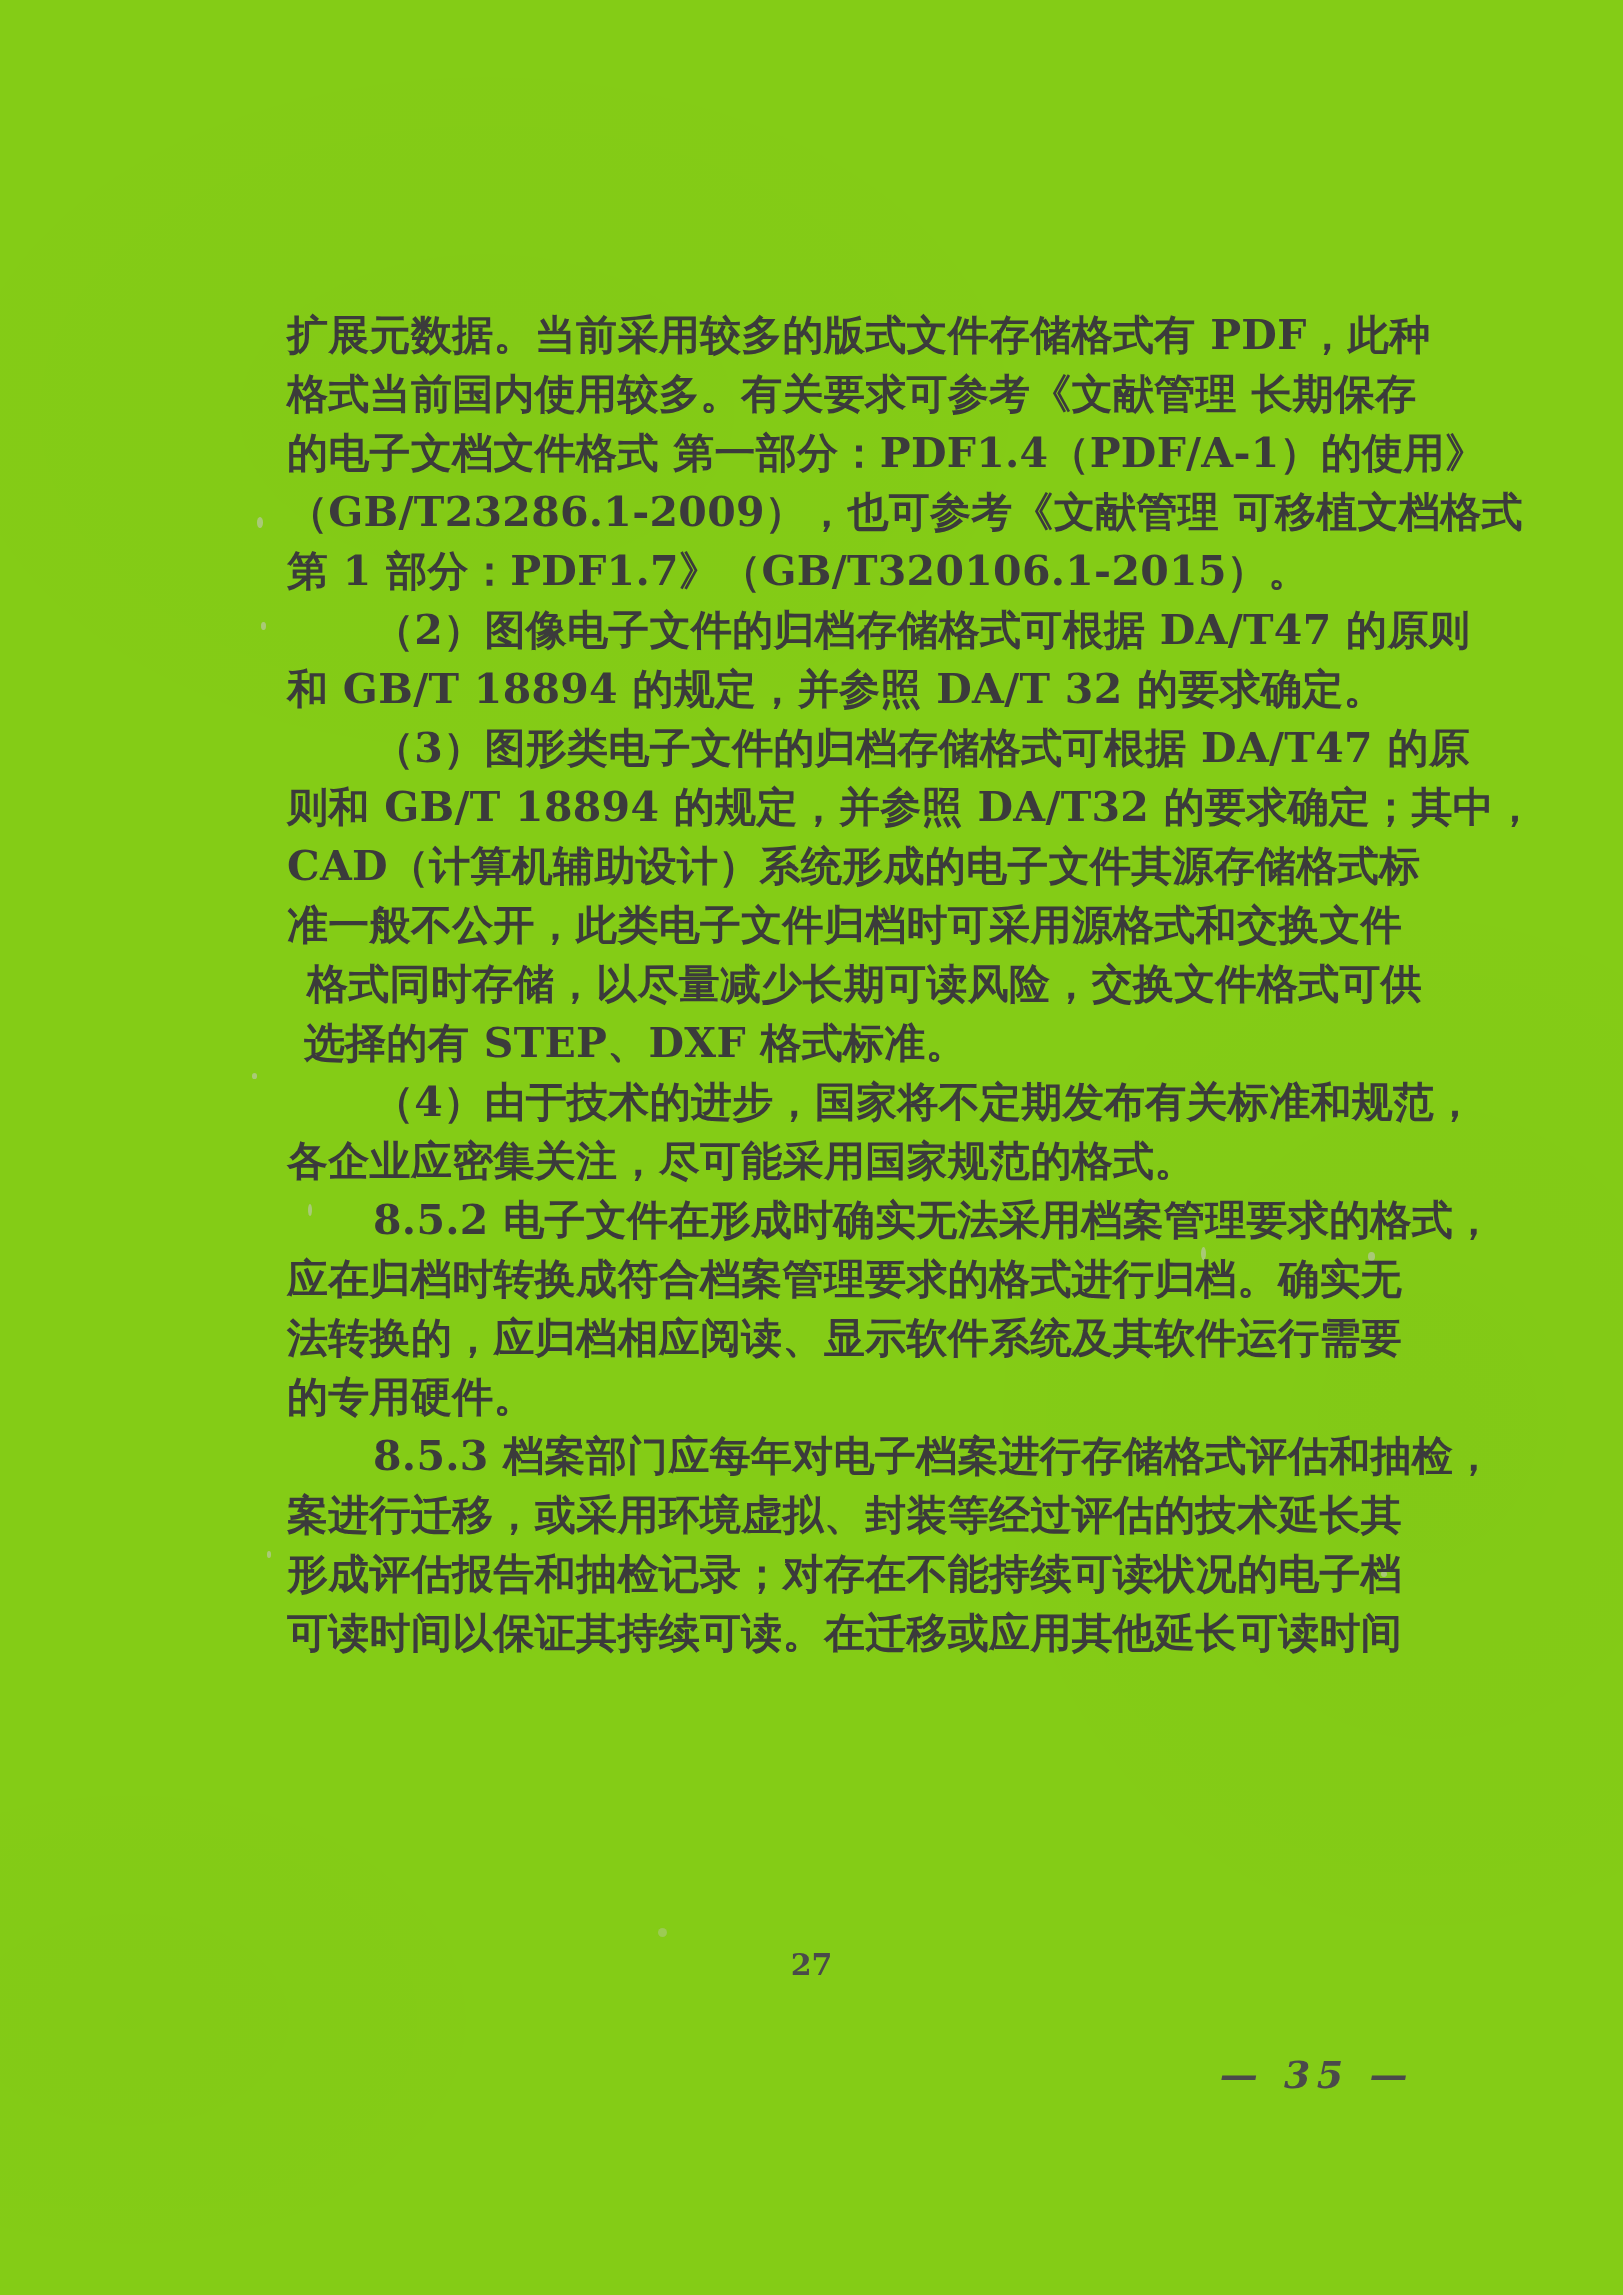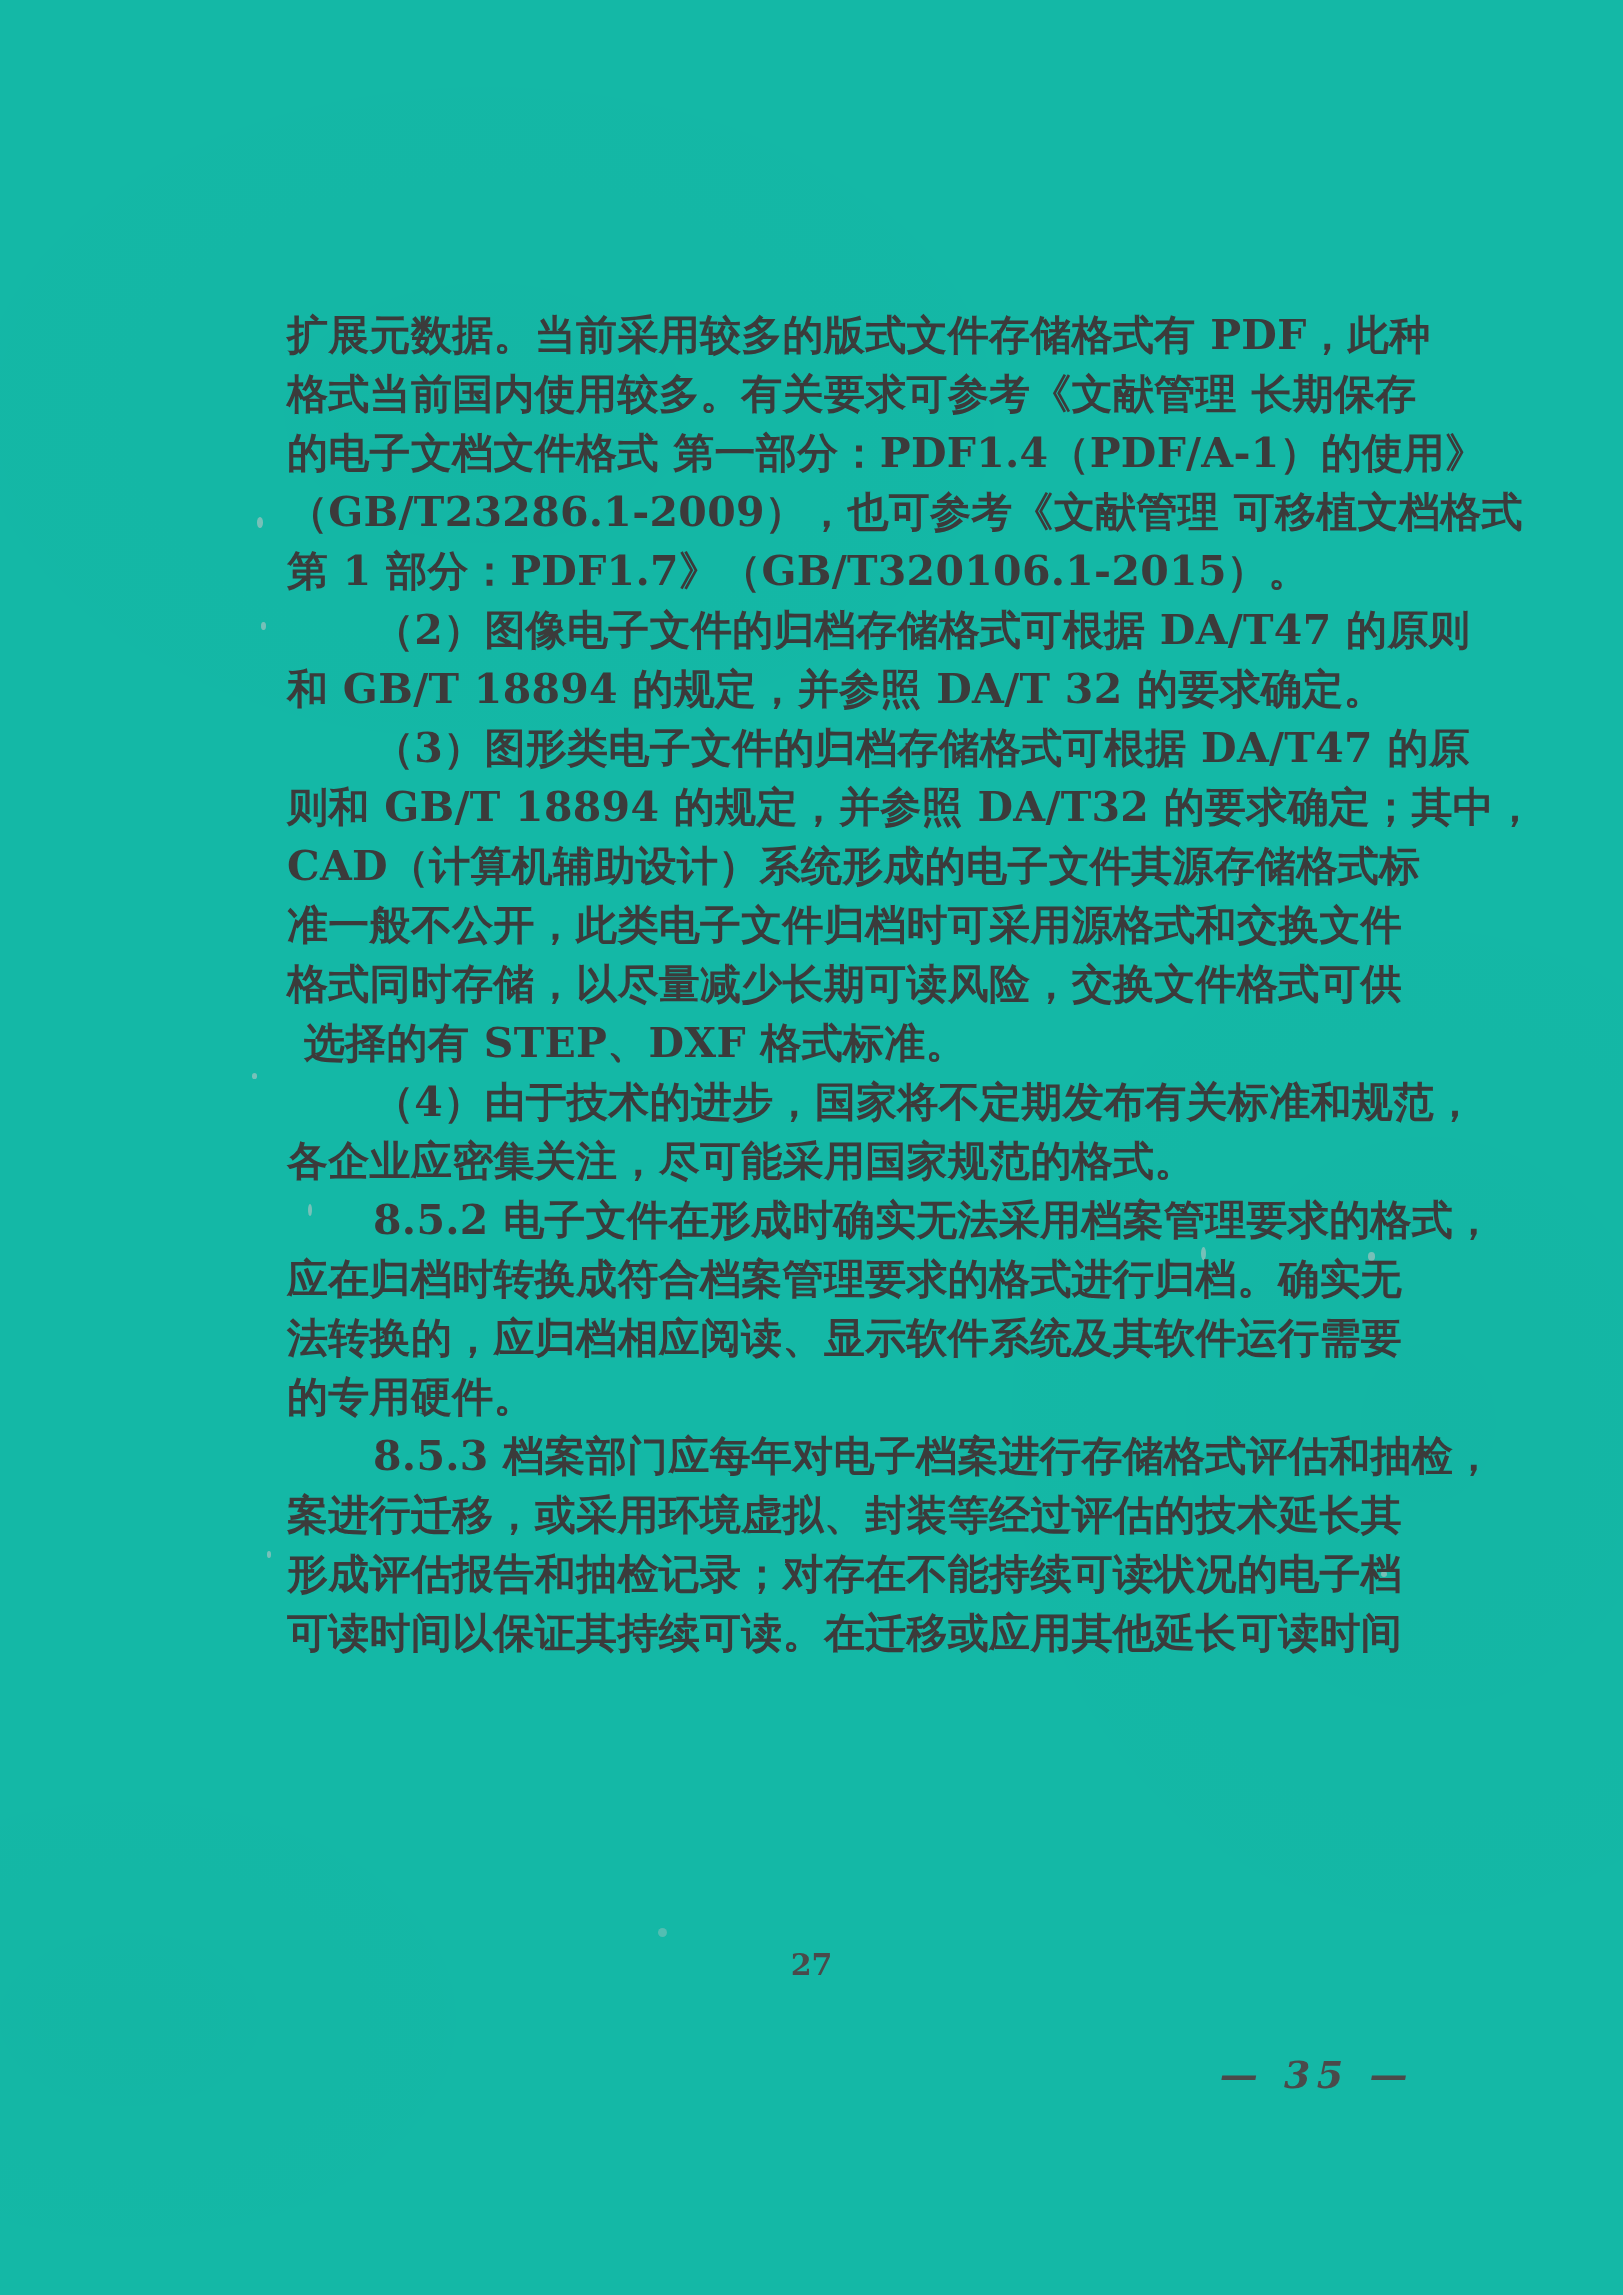--- a/index.html
+++ b/index.html
@@ -73,21 +73,21 @@
     font-weight: 600;
     color: #4a4a4a;
     letter-spacing: 6.5px;
     font-family: "DejaVu Serif", "Liberation Serif", serif;
     font-style: italic;
   }
 </style>
 </head>
 <body>
 
-<div class="page" style="background: #14b8a6;">
+<div class="page" style="background: #84cc16;">
 
   <div class="scan-tint"></div>
 
   <div class="speck" style="left:257px;top:517px;width:5.9px;height:10.5px;"></div>
   <div class="speck" style="left:261px;top:622px;width:4.6px;height:7.9px;"></div>
   <div class="speck" style="left:252px;top:1073px;width:5.2px;height:5.9px;"></div>
   <div class="speck" style="left:308px;top:1204px;width:3.9px;height:11.8px;"></div>
   <div class="speck" style="left:1201px;top:1247px;width:4.6px;height:13px;"></div>
   <div class="speck" style="left:1368px;top:1252px;width:7.2px;height:8.5px;"></div>
   <div class="speck" style="left:1237px;top:864px;width:3.9px;height:14.4px;"></div>
@@ -100,21 +100,21 @@
     <div class="line" style="color: rgb(59, 59, 59);">格式当前国内使用较多。有关要求可参考《文献管理 长期保存</div>
     <div class="line" style="color: rgb(59, 59, 59);">的电子文档文件格式  第一部分：PDF1.4（PDF/A-1）的使用》</div>
     <div class="line" style="color: rgb(59, 59, 59);">（GB/T23286.1-2009），也可参考《文献管理 可移植文档格式</div>
     <div class="line" style="color: rgb(59, 59, 59);">第 1 部分：PDF1.7》（GB/T320106.1-2015）。</div>
     <div class="line indent2" style="color: rgb(59, 59, 59);">（2）图像电子文件的归档存储格式可根据 DA/T47 的原则</div>
     <div class="line" style="color: rgb(59, 59, 59);">和 GB/T 18894 的规定，并参照 DA/T 32 的要求确定。</div>
     <div class="line indent2" style="color: rgb(59, 59, 59);">（3）图形类电子文件的归档存储格式可根据 DA/T47 的原</div>
     <div class="line" style="color: rgb(59, 59, 59);">则和 GB/T 18894 的规定，并参照 DA/T32 的要求确定；其中，</div>
     <div class="line" style="color: rgb(59, 59, 59);">CAD（计算机辅助设计）系统形成的电子文件其源存储格式标</div>
     <div class="line" style="color: rgb(59, 59, 59);">准一般不公开，此类电子文件归档时可采用源格式和交换文件</div>
-    <div class="line" style="color: rgb(59, 59, 59);">格式同时存储，以尽量减少长期可读风险，交换文件格式可供</div>
+    <div class="line" style="color: rgb(59, 59, 59); margin-left: 20px;">格式同时存储，以尽量减少长期可读风险，交换文件格式可供</div>
     <div class="line" style="color: rgb(59, 59, 59); margin-left: 17px;">选择的有 STEP、DXF 格式标准。</div>
     <div class="line indent2" style="color: rgb(59, 59, 59);">（4）由于技术的进步，国家将不定期发布有关标准和规范，</div>
     <div class="line" style="color: rgb(59, 59, 59);">各企业应密集关注，尽可能采用国家规范的格式。</div>
     <div class="line indent2" style="color: rgb(59, 59, 59);">8.5.2 电子文件在形成时确实无法采用档案管理要求的格式，</div>
     <div class="line" style="color: rgb(59, 59, 59);">应在归档时转换成符合档案管理要求的格式进行归档。确实无</div>
     <div class="line" style="color: rgb(59, 59, 59);">法转换的，应归档相应阅读、显示软件系统及其软件运行需要</div>
     <div class="line" style="color: rgb(59, 59, 59);">的专用硬件。</div>
     <div class="line indent2" style="color: rgb(59, 59, 59); text-align: center;">8.5.3 档案部门应每年对电子档案进行存储格式评估和抽检，</div>
     <div class="line" style="color: rgb(59, 59, 59);">案进行迁移，或采用环境虚拟、封装等经过评估的技术延长其</div>
     <div class="line" style="color: rgb(59, 59, 59);">形成评估报告和抽检记录；对存在不能持续可读状况的电子档</div>

